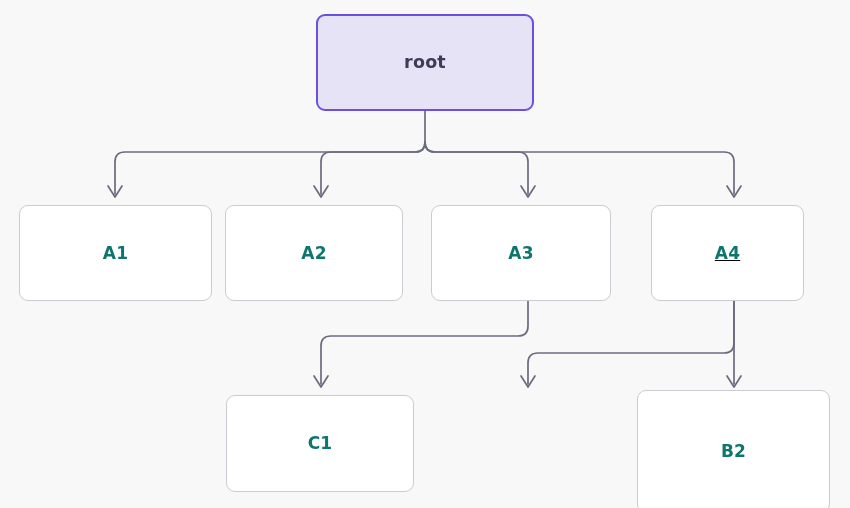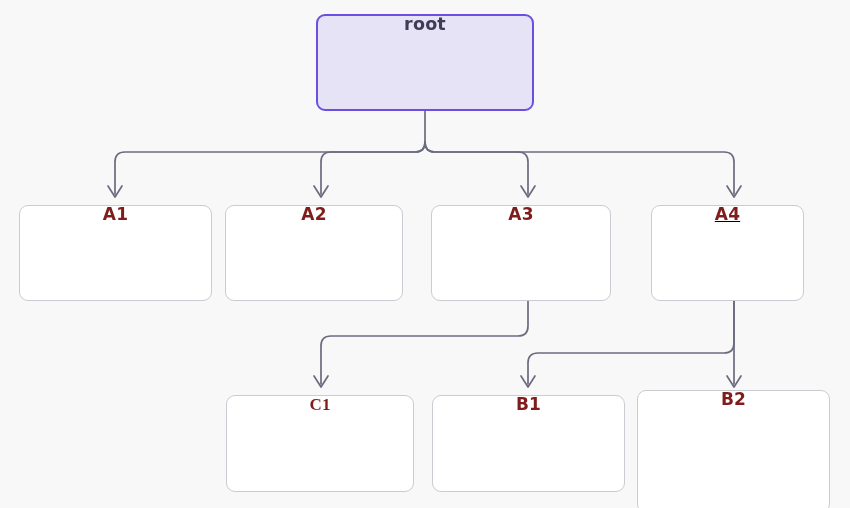--- a/index.html
+++ b/index.html
@@ -24,36 +24,36 @@
     left: 0;
     top: 0;
     width: 850px;
     height: 508px;
     pointer-events: none;
   }
   .node {
     position: absolute;
     box-sizing: border-box;
     display: flex;
-    align-items: flex-start;
+    align-items: center;
     justify-content: center;
     border-radius: 9px;
     background: #ffffff;
     border: 1.6px solid #c9ccd1;
     z-index: 2;
   }
   .node.root-node {
     background: #e6e3f7;
     border: 2.4px solid #6c4fe0;
     border-radius: 9px;
   }
   .node-label {
     font-size: 17px;
     font-weight: bold;
-    color: #7f1d1d;
+    color: #0f766e;
     letter-spacing: 0.2px;
     line-height: 1;
     user-select: none;
   }
   .root-node .node-label {
     font-size: 17.5px;
     color: #3f3d56;
   }
 </style>
 </head>
@@ -103,25 +103,22 @@
   </div>
 
   <div class="node" style="left:431px; top:205px; width:180px; height:96px;">
     <span class="node-label">A3</span>
   </div>
 
   <div class="node" style="left:651px; top:205px; width:153px; height:96px;text-decoration:underline;">
     <span class="node-label">A4</span>
   </div>
 
-  <div class="node" style="left:226px; top:395px; width:188px; height:97px;font-family:Liberation Serif, serif;">
+  <div class="node" style="left:226px; top:395px; width:188px; height:97px;">
     <span class="node-label">C1</span>
   </div>
 
-  <div class="node" style="left:432px; top:395px; width:193px; height:97px;">
-    <span class="node-label">B1</span>
-  </div>
 
   <div class="node" style="left:637px; top:390px; width:193px; height:123px;">
     <span class="node-label">B2</span>
   </div>
 
 </div>
 
 </body></html>

